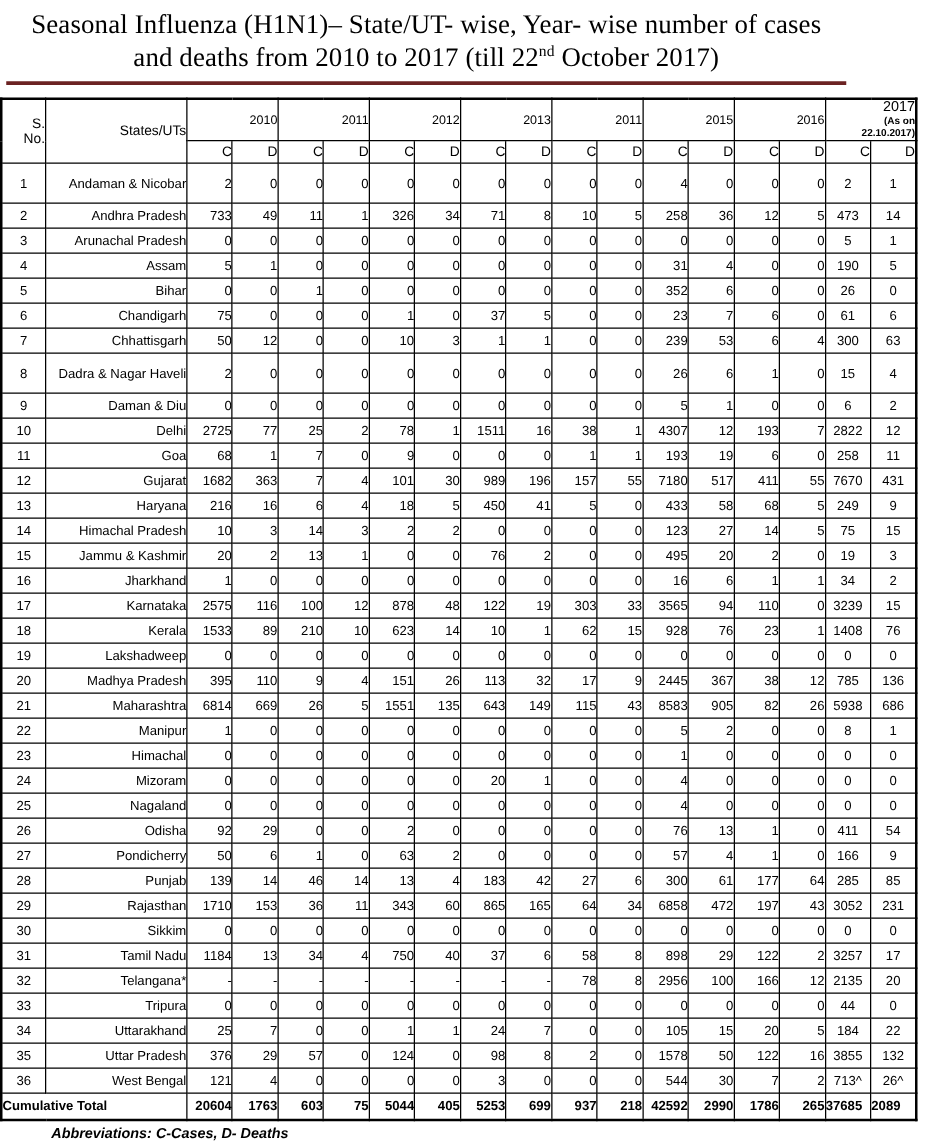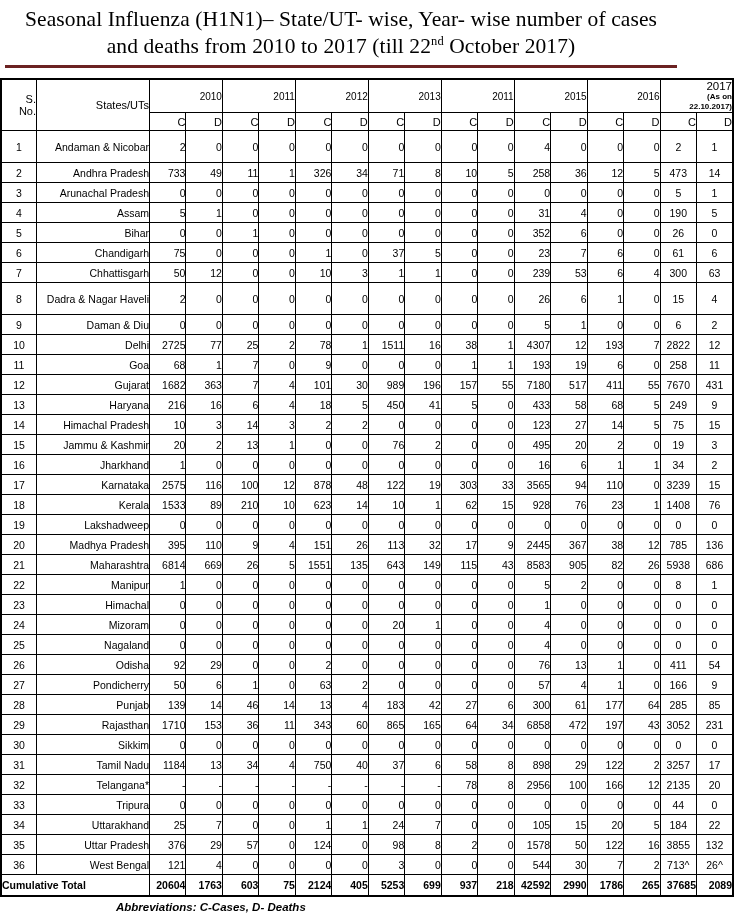--- a/index.html
+++ b/index.html
@@ -124,25 +124,25 @@
   td.total-label {
     text-align: left;
     padding-right: 6px;
   }
   td.total-num {
     text-align: right;
     padding-right: 4px;
     margin-left: 43px;
   }
   td.total-num17 {
-    text-align: right;
+    text-align: left;
   }
   
   .abbrev {
-    margin: 4px 0 0 116px;
+    margin: 4px 0 0 41px;
     font-size: 11.5px;
     font-weight: bold;
     font-style: italic;
   }
 </style>
 </head>
 <body>
 
 <div class="page">
 
@@ -913,21 +913,21 @@
             <td class="num">2</td>
             <td class="num17">713^</td>
             <td class="num17">26^</td>
           </tr>
           <tr class="total">
             <td class="total-label" colspan="2">Cumulative Total</td>
             <td class="total-num">20604</td>
             <td class="total-num">1763</td>
             <td class="total-num">603</td>
             <td class="total-num">75</td>
-            <td class="total-num">2124</td>
+            <td class="total-num">5044</td>
             <td class="total-num">405</td>
             <td class="total-num">5253</td>
             <td class="total-num">699</td>
             <td class="total-num">937</td>
             <td class="total-num">218</td>
             <td class="total-num">42592</td>
             <td class="total-num">2990</td>
             <td class="total-num">1786</td>
             <td class="total-num">265</td>
             <td class="total-num17">37685</td>

